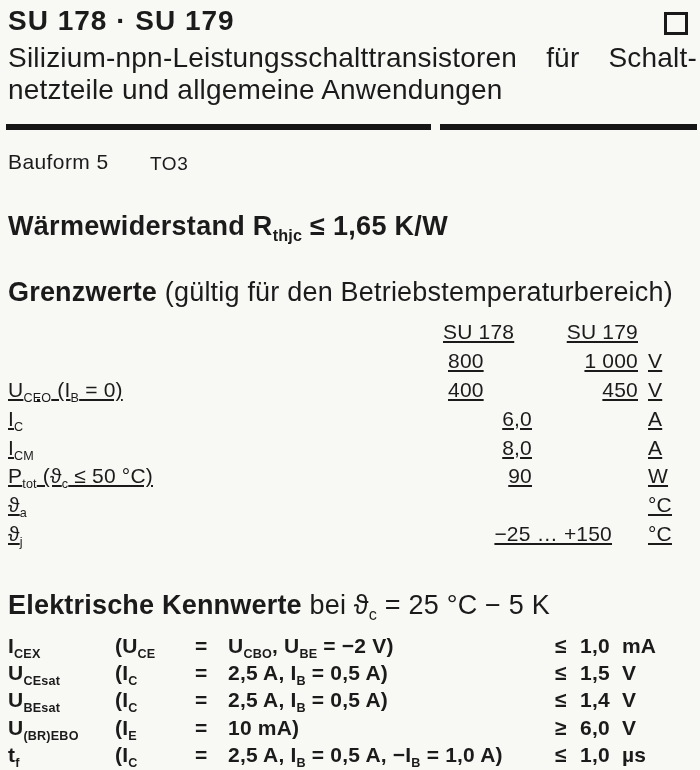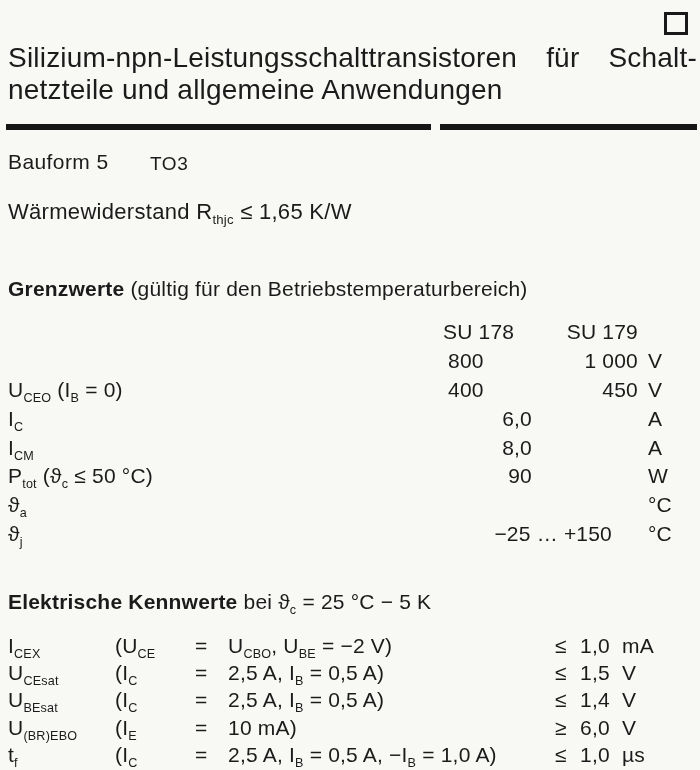--- a/index.html
+++ b/index.html
@@ -19,53 +19,54 @@
   .subtitle { left:8px; top:42px; width:689px; font-size:28px; line-height:32px; letter-spacing:0.2px; }
   .subtitle .l1 { text-align:justify; text-align-last:justify; }
 
   .rule { left:6px; top:124px; width:691px; height:6px; display:flex; gap:9px; }
   .rule div { background:#161616; }
   .rule .seg1 { flex:0 0 425px; }
   .rule .seg2 { flex:1; }
 
   .bauform { left:8px; top:150px; font-size:21px; letter-spacing:0.4px; }
   .package { left:150px; top:153px; font-size:19px; letter-spacing:0.6px; }
-  .thermal { left:8px; top:199px; font-size:22px; letter-spacing:0.3px; }
-
-  .sec-heading { font-size:21px; letter-spacing:0.2px; white-space:nowrap; }
+  .thermal { left:8px; top:211px; font-size:27px; letter-spacing:0.3px;font-weight:bold; }
+
+  .sec-heading { font-size:27px; letter-spacing:0.2px; white-space:nowrap; }
   .grenz-heading { left:8px; top:277px; }
   .kenn-heading  { left:8px; top:590px; }
 
   .grenz-table { left:8px; top:318px; width:684px; font-size:21px; letter-spacing:0.2px; }
-  .g-row { display:grid; grid-template-columns:432px 100px 100px 52px; height:28.8px; align-items:center; }
+  .g-row { display:grid; grid-template-columns:432px 100px 100px 52px; height:28.8px; align-items:center;text-decoration:underline; }
   .g-row > div { grid-row:1; white-space:nowrap; }
   .cell-label  { grid-column:1; }
   .cell-su178  { grid-column:2; padding-left:8px; }
   .g-head .cell-su178 { padding-left:3px; }
   .cell-shared { grid-column:2; text-align:right; padding-right:8px; }
   .cell-range  { grid-column:2 / span 2; text-align:right; padding-right:28px; }
   .cell-su179  { grid-column:3; text-align:right; padding-right:2px; }
   .cell-unit   { grid-column:4; padding-left:8px; }
 
   .kenn-table { left:8px; top:632px; width:684px; font-size:21px; letter-spacing:0.2px; }
-  .k-row { display:grid; grid-template-columns:107px 80px 33px 327px 25px 38px 74px; height:27.3px; align-items:center; }
+  .k-row { display:grid; grid-template-columns:107px 80px 33px 327px 25px 38px 74px; height:27.3px; align-items:center;font-weight:bold; }
   .k-row > div { grid-row:1; white-space:nowrap; }
   .cell-sym  { grid-column:1; }
   .cell-qty  { grid-column:2; }
   .cell-eq   { grid-column:3; }
   .cell-rest { grid-column:4; }
   .cell-comp { grid-column:5; }
   .cell-val  { grid-column:6; }
   .cell-unit2{ grid-column:7; padding-left:4px; }
 </style>
 </head>
 <body>
 
 <div class="page">
 
+  <div class="abs title">SU 178 · SU 179</div>
   <div class="abs corner-square"></div>
 
   <div class="abs subtitle">
     <div class="l1">Silizium-npn-Leistungsschalttransistoren für Schalt-</div>
     <div class="l2">netzteile und allgemeine Anwendungen</div>
   </div>
 
   <div class="abs rule">
     <div class="seg1"></div>
     <div class="seg2"></div>

